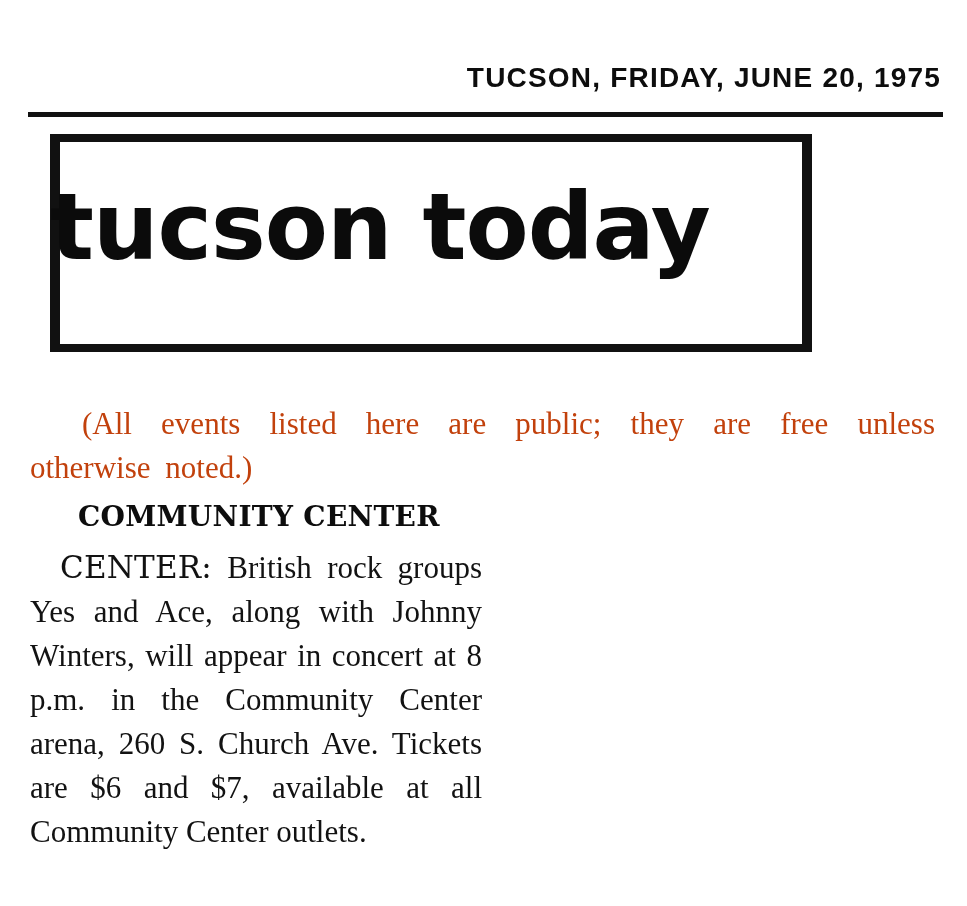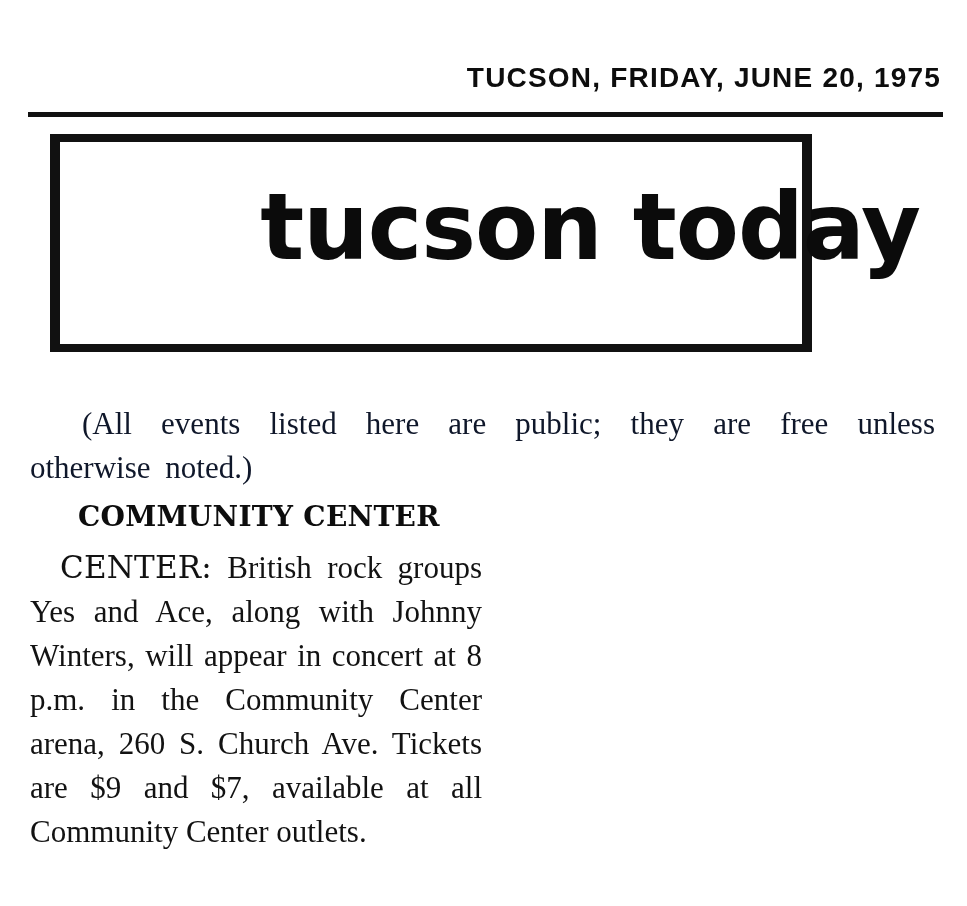--- a/index.html
+++ b/index.html
@@ -65,40 +65,39 @@
     background: #111111;
   }
   .bracket-top { top: 0; }
   .bracket-bottom { bottom: 0; }
 
   .masthead-title {
     position: absolute;
     left: 0;
     right: -108px;
     top: 44px;
-    text-align: right;
     font-family: "DejaVu Sans", sans-serif;
     font-weight: bold;
     font-size: 92px;
     line-height: 100px;
     letter-spacing: -1px;
     color: #0b0b0b;
     white-space: nowrap;
   }
 
   
   .intro {
     position: absolute;
     left: 30px;
     top: 402px;
     width: 905px;
     font-size: 31px;
     line-height: 44px;
     text-align: justify;
-    color: #0f172a;
+    color: #c2410c;
   }
   .intro .first-line {
     display: block;
     text-indent: 52px;
     word-spacing: 7px;
   }
 
   
   .column {
     position: absolute;
@@ -145,15 +144,15 @@
   <div class="masthead-title">tucson today</div>
 </div>
 
 <div class="intro">
   <span class="first-line">(All events listed here are public; they are free unless otherwise noted.)</span>
 </div>
 
 <div class="column">
   <h2 class="venue-heading">COMMUNITY CENTER</h2>
   <p class="entry">
-    <span class="label">CENTER:</span><span> British rock groups Yes and Ace, along with Johnny Winters, will appear in concert at 8 p.m. in the Community Center arena, 260 S. Church Ave. Tickets are $9 and $7, available at all Community Center outlets.</span>
+    <span class="label">CENTER:</span><span> British rock groups Yes and Ace, along with Johnny Winters, will appear in concert at 8 p.m. in the Community Center arena, 260 S. Church Ave. Tickets are $6 and $7, available at all Community Center outlets.</span>
   </p>
 </div>
 
 </body></html>

